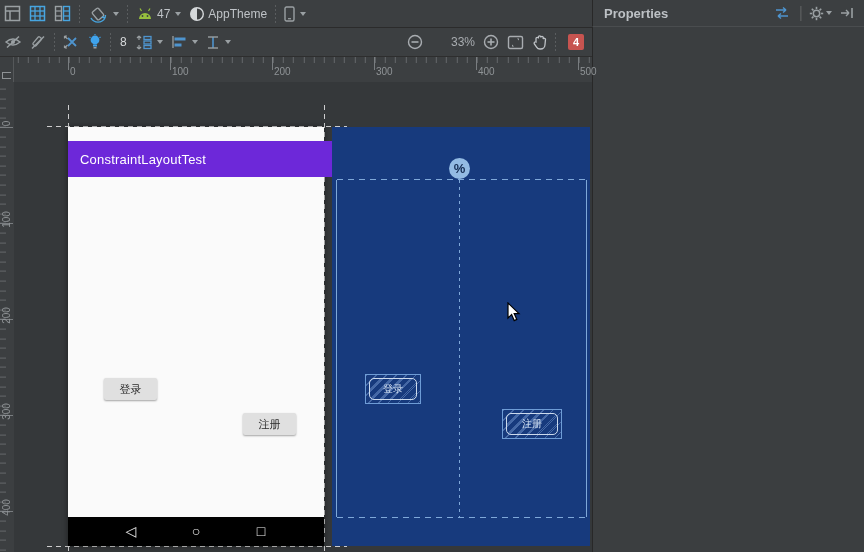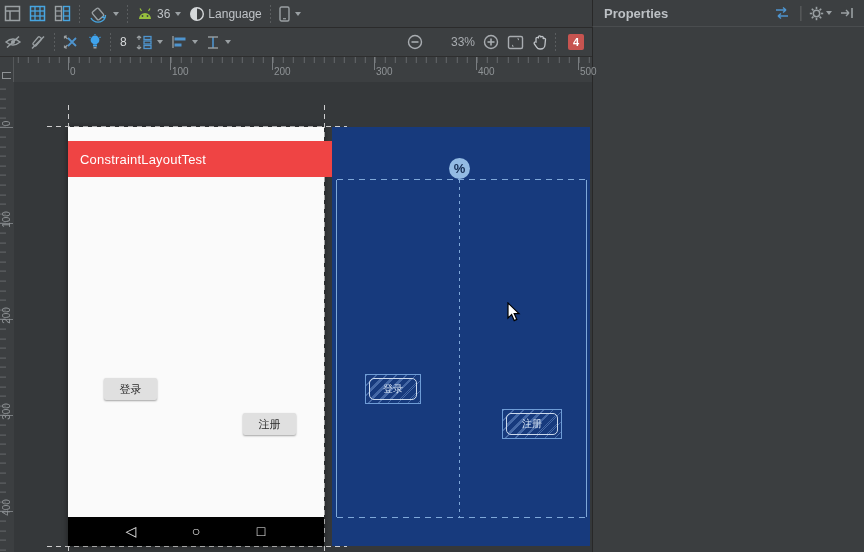--- a/index.html
+++ b/index.html
@@ -69,21 +69,21 @@
   
   #phone { left:54px; top:45px; width:256px; height:419px; background:#fafafa;
            box-shadow:0 0 6px rgba(0,0,0,.45); }
   #statusbar { left:0; top:0; width:256px; height:14px; background:#303f9f; color:#fff; }
   #status-time { position:absolute; right:6px; top:2px; font-size:9px; font-weight:bold; color:#fff; }
   #wifi-icon { position:absolute; right:44px; top:4px; width:0; height:0;
                border-left:5px solid transparent; border-right:5px solid transparent;
                border-top:7px solid #fff; }
   #battery-icon { position:absolute; right:32px; top:3px; width:6px; height:9px; background:#fff; }
   #battery-icon:before { content:""; position:absolute; left:1.5px; top:-1.5px; width:3px; height:1.5px; background:#fff; }
-  #appbar { left:0; top:14px; width:280px; height:36px; background:#ef4444; display:flex; align-items:center; }
+  #appbar { left:0; top:14px; width:280px; height:36px; background:#6d28d9; display:flex; align-items:center; }
   #appbar .title { color:#fff; font-size:13px; font-weight:500; margin-left:12px; letter-spacing:.2px; }
   .mat-btn { position:absolute; width:53px; height:22px; background:#e0e0e0; border-radius:2px;
              box-shadow:0 1px 2px rgba(0,0,0,.35); color:#2b2b2b; font-size:11px;
              text-align:center; line-height:22px; }
   #navbar { left:0; top:390px; width:256px; height:29px; background:#000; }
   .nav-glyph { position:absolute; top:6px; color:#e8e8e8; font-size:14px; width:20px; text-align:center; }
 
   
   #blueprint { left:318px; top:45px; width:258px; height:419px; background:#173a7d; }
   #bp-root { position:absolute; left:4px; top:53px; width:251px; height:337px;
@@ -147,29 +147,29 @@
     </div>
     <div class="tb-sep"></div>
     <div class="tb-item">
       <svg class="icon" width="18" height="14" viewBox="0 0 18 14">
         <path d="M3,12 a6,6 0 0 1 12,0 z" fill="#97c03d"></path>
         <line x1="5.5" y1="4" x2="4" y2="1.5" stroke="#97c03d" stroke-width="1.2"></line>
         <line x1="12.5" y1="4" x2="14" y2="1.5" stroke="#97c03d" stroke-width="1.2"></line>
         <circle cx="6.5" cy="9" r="0.9" fill="#3c3f41"></circle>
         <circle cx="11.5" cy="9" r="0.9" fill="#3c3f41"></circle>
       </svg>
-      <span>36</span>
+      <span>47</span>
       <span class="caret"></span>
     </div>
     <div class="tb-item">
       <svg class="icon" width="16" height="16" viewBox="0 0 16 16">
         <circle cx="8" cy="8" r="6.3" fill="none" stroke="#d5d8da" stroke-width="1.4"></circle>
         <path d="M8,1.7 A6.3,6.3 0 0 0 8,14.3 Z" fill="#d5d8da"></path>
       </svg>
-      <span>Language</span>
+      <span>AppTheme</span>
     </div>
     <div class="tb-sep"></div>
     <div class="tb-item">
       <svg class="icon" width="11" height="16" viewBox="0 0 11 16">
         <rect x="1" y="1" width="9" height="14" rx="1.5" fill="none" stroke="#9aa0a3" stroke-width="1.4"></rect>
         <line x1="4" y1="12.7" x2="7" y2="12.7" stroke="#9aa0a3" stroke-width="1.2"></line>
       </svg>
       <span class="caret"></span>
     </div>
   </div>

